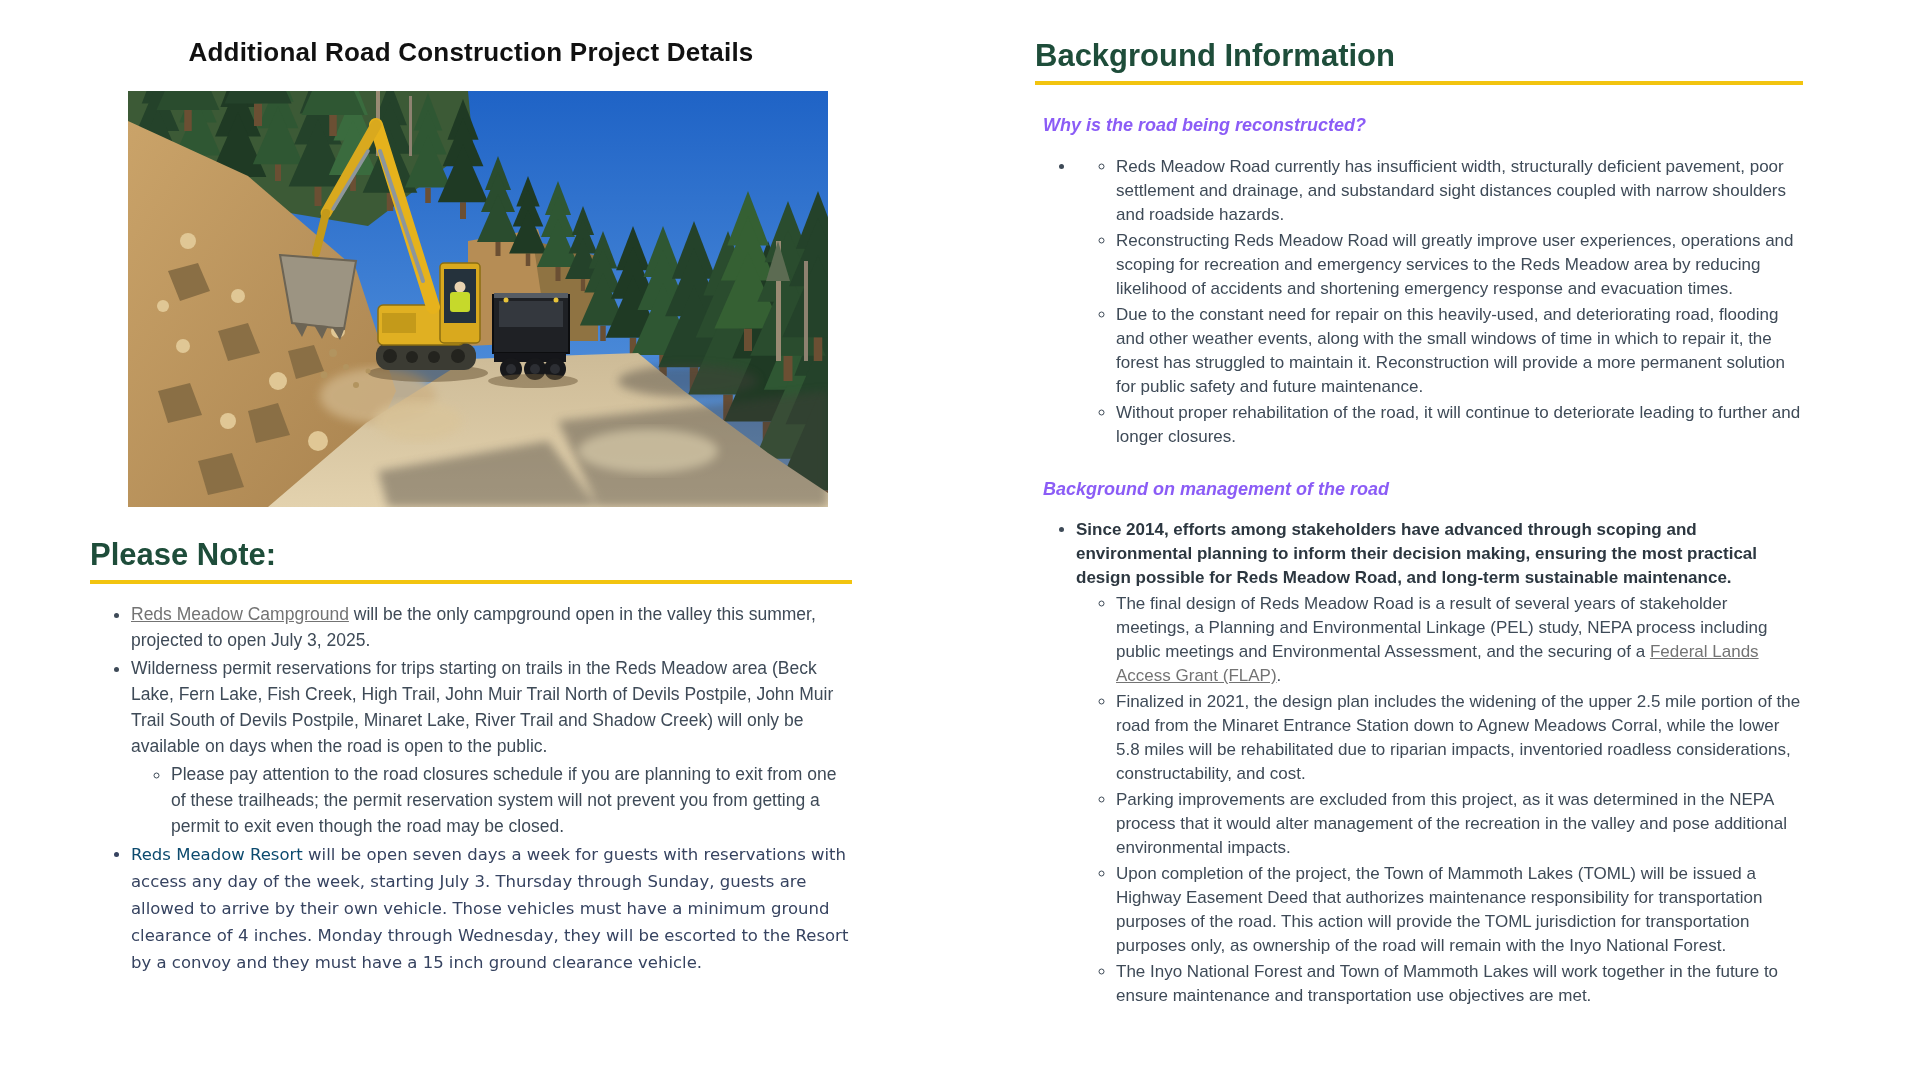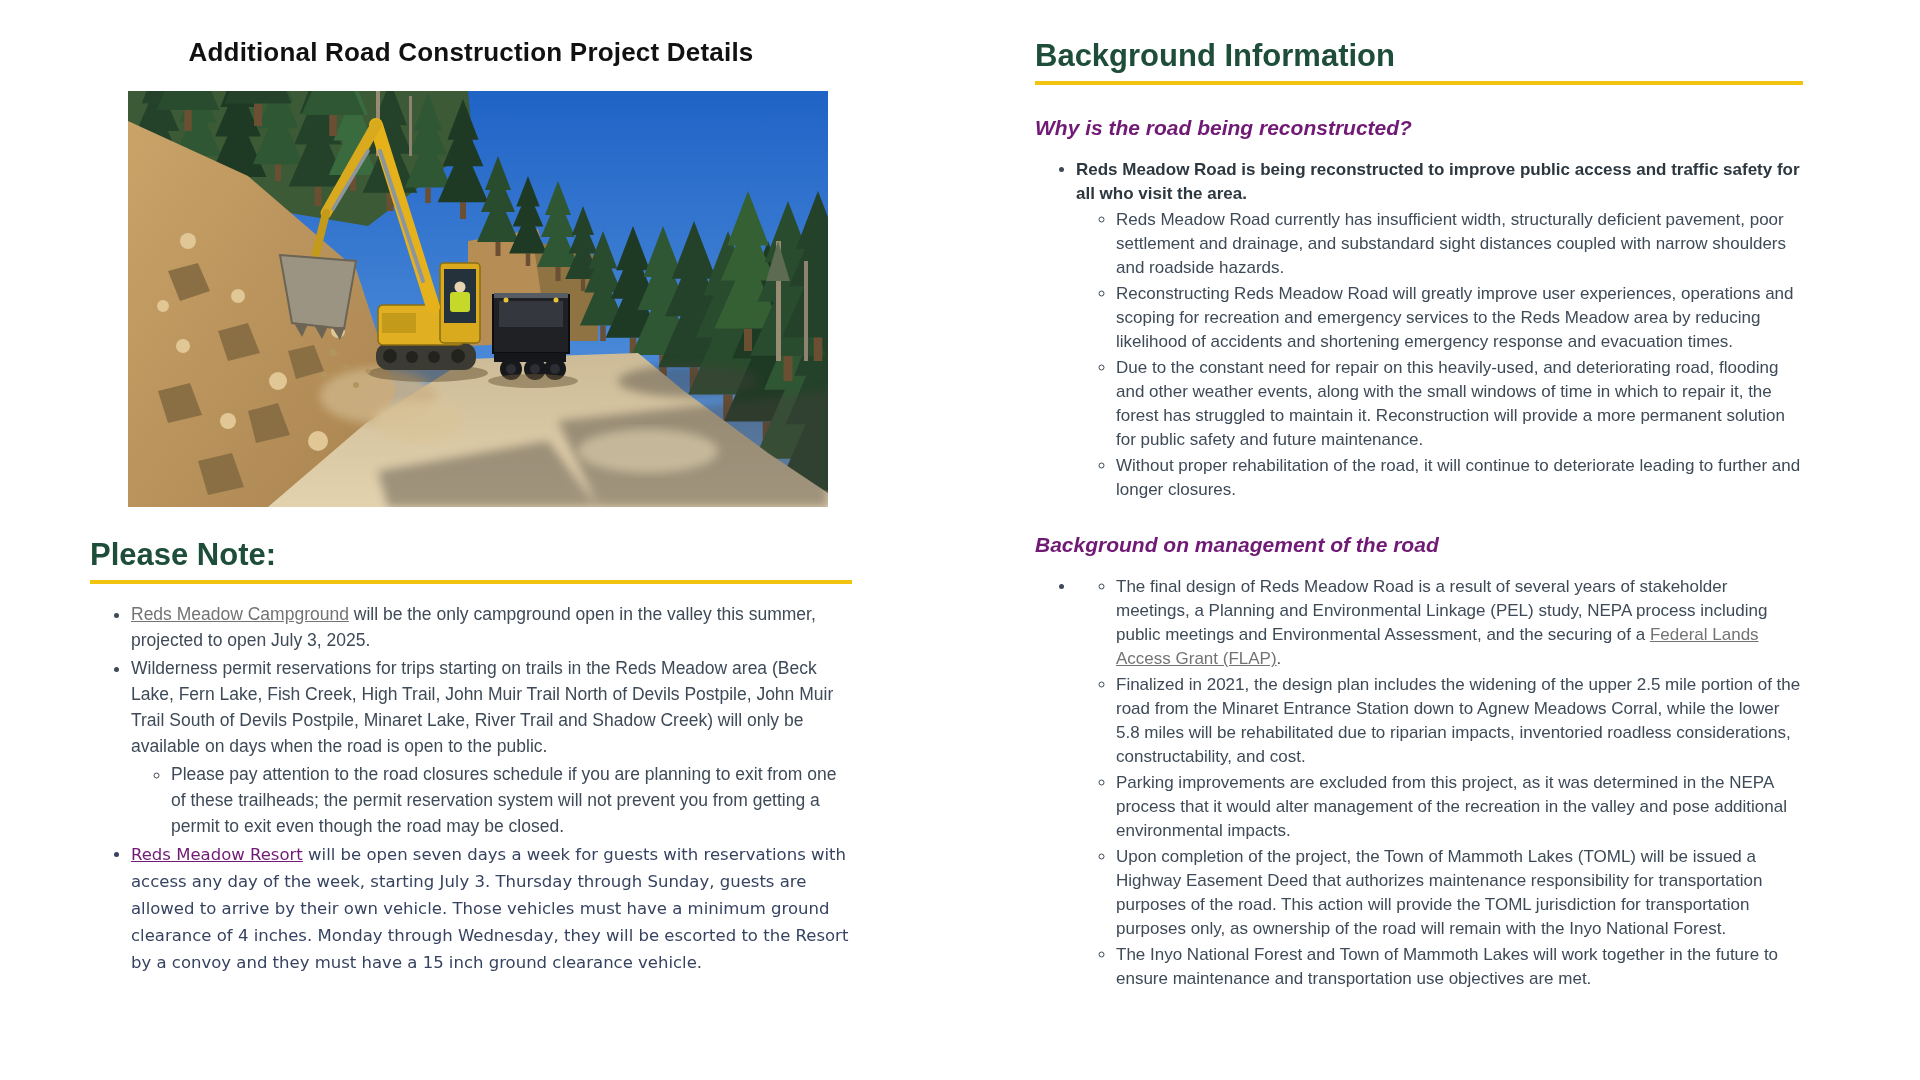--- a/index.html
+++ b/index.html
@@ -23,41 +23,41 @@
   figure.photo svg { display:block; width:700px; height:416px; }
 
   h2.sec {
     margin:32px 0 0 0; font-size:31px; line-height:1.0;
     font-weight:bold; color:#1e4d3a;
   }
   .gold-rule {
     height:4px; background:#f2c40f; border:0; margin:10px 0 0 0; width:100%;
   }
   h3.qsub {
-    margin:30px 0 0 0; font-size:21px; line-height:1.2;
-    font-weight:bold; font-style:italic; color:#701a75;
+    margin:30px 0 0 8px; font-size:18px; line-height:1.2;
+    font-weight:bold; font-style:italic; color:#8b5cf6;
   }
 
   ul.blist { margin:17px 0 0 0; padding:0 0 0 41px; list-style:disc; }
   ul.blist > li { margin:0 0 2px 0; }
   ul.sublist { margin:2px 0 0 0; padding:0 0 0 40px; list-style:circle; }
   ul.sublist > li { margin:0 0 2px 0; }
 
   .left-text  { font-size:17.5px; line-height:26px; }
   .right-text { font-size:17px;   line-height:24px; }
 
   .lead { font-weight:bold; color:#2c3740; }
   .lead + ul.sublist { font-weight:normal; color:#3e4a57; }
 
   a.green-link { color:#737373; text-decoration:underline; cursor:pointer; }
   li.resort-item {
     font-family:"DejaVu Sans", sans-serif;
     color:#364360; font-size:16.5px; line-height:27px;
   }
-  a.resort-link { color:#701a75; text-decoration:underline; cursor:pointer; }
+  a.resort-link { color:#0c4a6e; cursor:pointer; }
 
   ul.why-list { margin-top:18px; }
   ul.mgmt-list { margin-top:18px; }
 </style>
 </head>
 <body>
 
 <div class="col col-left">
   <h1 class="doc-title">Additional Road Construction Project Details</h1>
 
@@ -239,33 +239,33 @@
   </ul>
 </div>
 
 <div class="col col-right">
   <h2 class="sec" style="margin-top:40px;">Background Information</h2>
   <div class="gold-rule"></div>
 
   <h3 class="qsub">Why is the road being reconstructed?</h3>
   <ul class="blist right-text why-list">
     <li>
-      <span class="lead">Reds Meadow Road is being reconstructed to improve public access and traffic safety for all who visit the area.</span>
       <ul class="sublist">
         <li>Reds Meadow Road currently has insufficient width, structurally deficient pavement, poor settlement and drainage, and substandard sight distances coupled with narrow shoulders and roadside hazards.</li>
         <li>Reconstructing Reds Meadow Road will greatly improve user experiences, operations and scoping for recreation and emergency services to the Reds Meadow area by reducing likelihood of accidents and shortening emergency response and evacuation times.</li>
         <li>Due to the constant need for repair on this heavily-used, and deteriorating road, flooding and other weather events, along with the small windows of time in which to repair it, the forest has struggled to maintain it. Reconstruction will provide a more permanent solution for public safety and future maintenance.</li>
         <li>Without proper rehabilitation of the road, it will continue to deteriorate leading to further and longer closures.</li>
       </ul>
     </li>
   </ul>
 
   <h3 class="qsub">Background on management of the road</h3>
   <ul class="blist right-text mgmt-list">
     <li>
+      <span class="lead">Since 2014, efforts among stakeholders have advanced through scoping and environmental planning to inform their decision making, ensuring the most practical design possible for Reds Meadow Road, and long-term sustainable maintenance.</span>
       <ul class="sublist">
         <li>
           <span>The final design of Reds Meadow Road is a result of several years of stakeholder meetings, a Planning and Environmental Linkage (PEL) study, NEPA process including public meetings and Environmental Assessment, and the securing of a </span><a class="green-link">Federal Lands Access Grant (FLAP)</a><span>.</span>
         </li>
         <li>Finalized in 2021, the design plan includes the widening of the upper 2.5 mile portion of the road from the Minaret Entrance Station down to Agnew Meadows Corral, while the lower 5.8 miles will be rehabilitated due to riparian impacts, inventoried roadless considerations, constructability, and cost.</li>
         <li>Parking improvements are excluded from this project, as it was determined in the NEPA process that it would alter management of the recreation in the valley and pose additional environmental impacts.</li>
         <li>Upon completion of the project, the Town of Mammoth Lakes (TOML) will be issued a Highway Easement Deed that authorizes maintenance responsibility for transportation purposes of the road. This action will provide the TOML jurisdiction for transportation purposes only, as ownership of the road will remain with the Inyo National Forest.</li>
         <li>The Inyo National Forest and Town of Mammoth Lakes will work together in the future to ensure maintenance and transportation use objectives are met.</li>
       </ul>
     </li>

